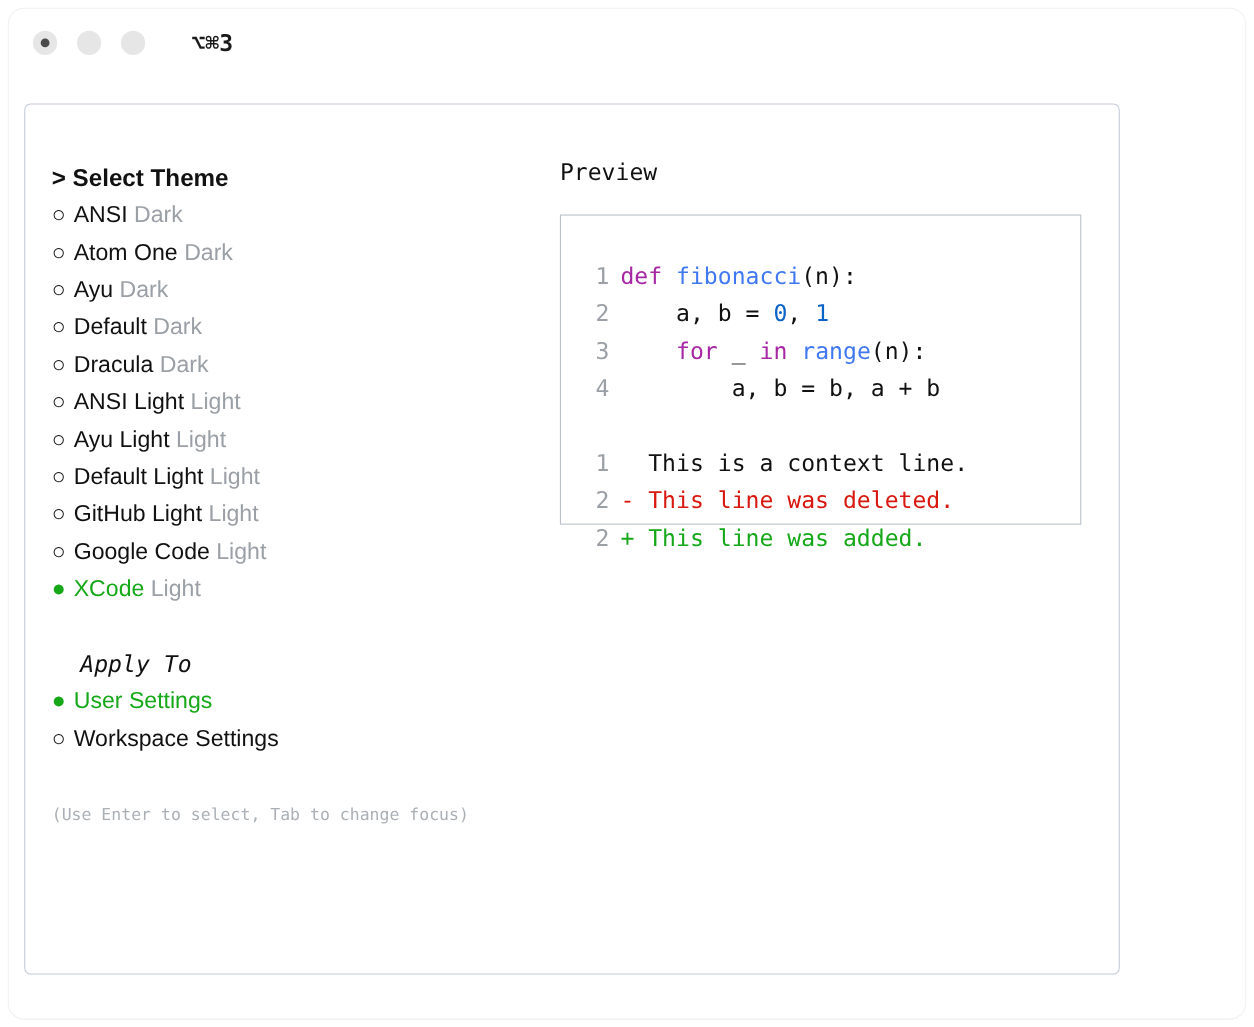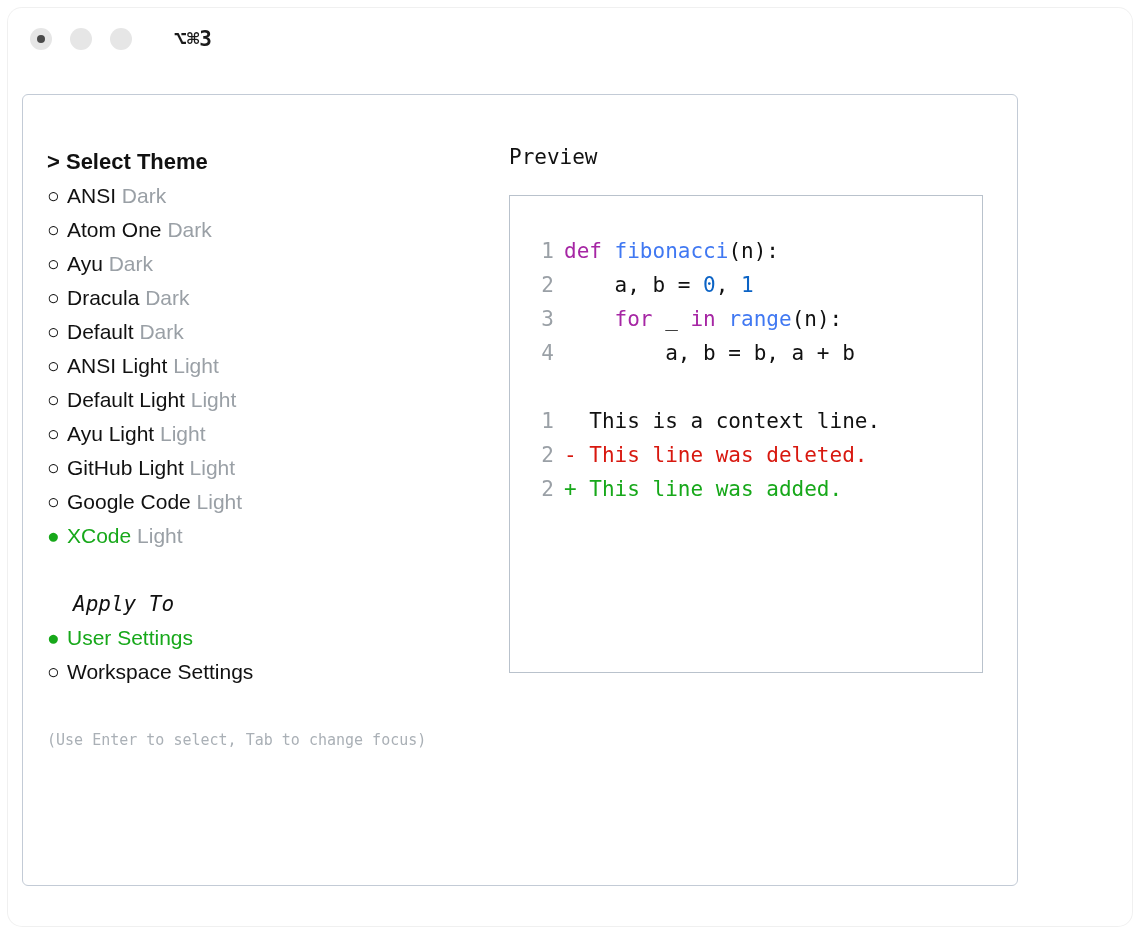--- a/index.html
+++ b/index.html
@@ -130,21 +130,21 @@
   }
   .preview-title {
     font-family: "DejaVu Sans Mono", monospace;
     font-size: 21px;
     color: #111111;
     margin-bottom: 26px;
   }
   .preview-box {
     border: 1px solid #b9c2cc;
     width: 474px;
-    height: 478px;
+    height: 282px;
     box-sizing: border-box;
     padding: 38px 0 0 18px;
     background: #ffffff;
   }
   .code-line {
     font-family: "DejaVu Sans Mono", monospace;
     font-size: 21px;
     line-height: 34px;
     white-space: pre;
   }
@@ -178,25 +178,25 @@
 
   <div class="panel">
     <div class="panel-inner">
 
       <div class="left-col">
         <div class="row header-row">&gt; Select Theme</div>
         <div id="theme-list">
             <div class="row"><span class="bullet">○</span><span>ANSI </span><span class="variant">Dark</span></div>
             <div class="row"><span class="bullet">○</span><span>Atom One </span><span class="variant">Dark</span></div>
             <div class="row"><span class="bullet">○</span><span>Ayu </span><span class="variant">Dark</span></div>
+            <div class="row"><span class="bullet">○</span><span>Default </span><span class="variant">Dark</span></div>
             <div class="row"><span class="bullet">○</span><span>Dracula </span><span class="variant">Dark</span></div>
-            <div class="row"><span class="bullet">○</span><span>Default </span><span class="variant">Dark</span></div>
             <div class="row"><span class="bullet">○</span><span>ANSI Light </span><span class="variant">Light</span></div>
+            <div class="row"><span class="bullet">○</span><span>Ayu Light </span><span class="variant">Light</span></div>
             <div class="row"><span class="bullet">○</span><span>Default Light </span><span class="variant">Light</span></div>
-            <div class="row"><span class="bullet">○</span><span>Ayu Light </span><span class="variant">Light</span></div>
             <div class="row"><span class="bullet">○</span><span>GitHub Light </span><span class="variant">Light</span></div>
             <div class="row"><span class="bullet">○</span><span>Google Code </span><span class="variant">Light</span></div>
             <div class="row"><span class="bullet sel-dot">●</span><span class="theme-name-selected">XCode </span><span class="variant">Light</span></div>
           </div>
 
         <div class="spacer"></div>
 
         <div class="section-label">Apply To</div>
         <div id="apply-list">
             <div class="row"><span class="bullet sel-dot">●</span><span class="theme-name-selected">User Settings</span></div>

